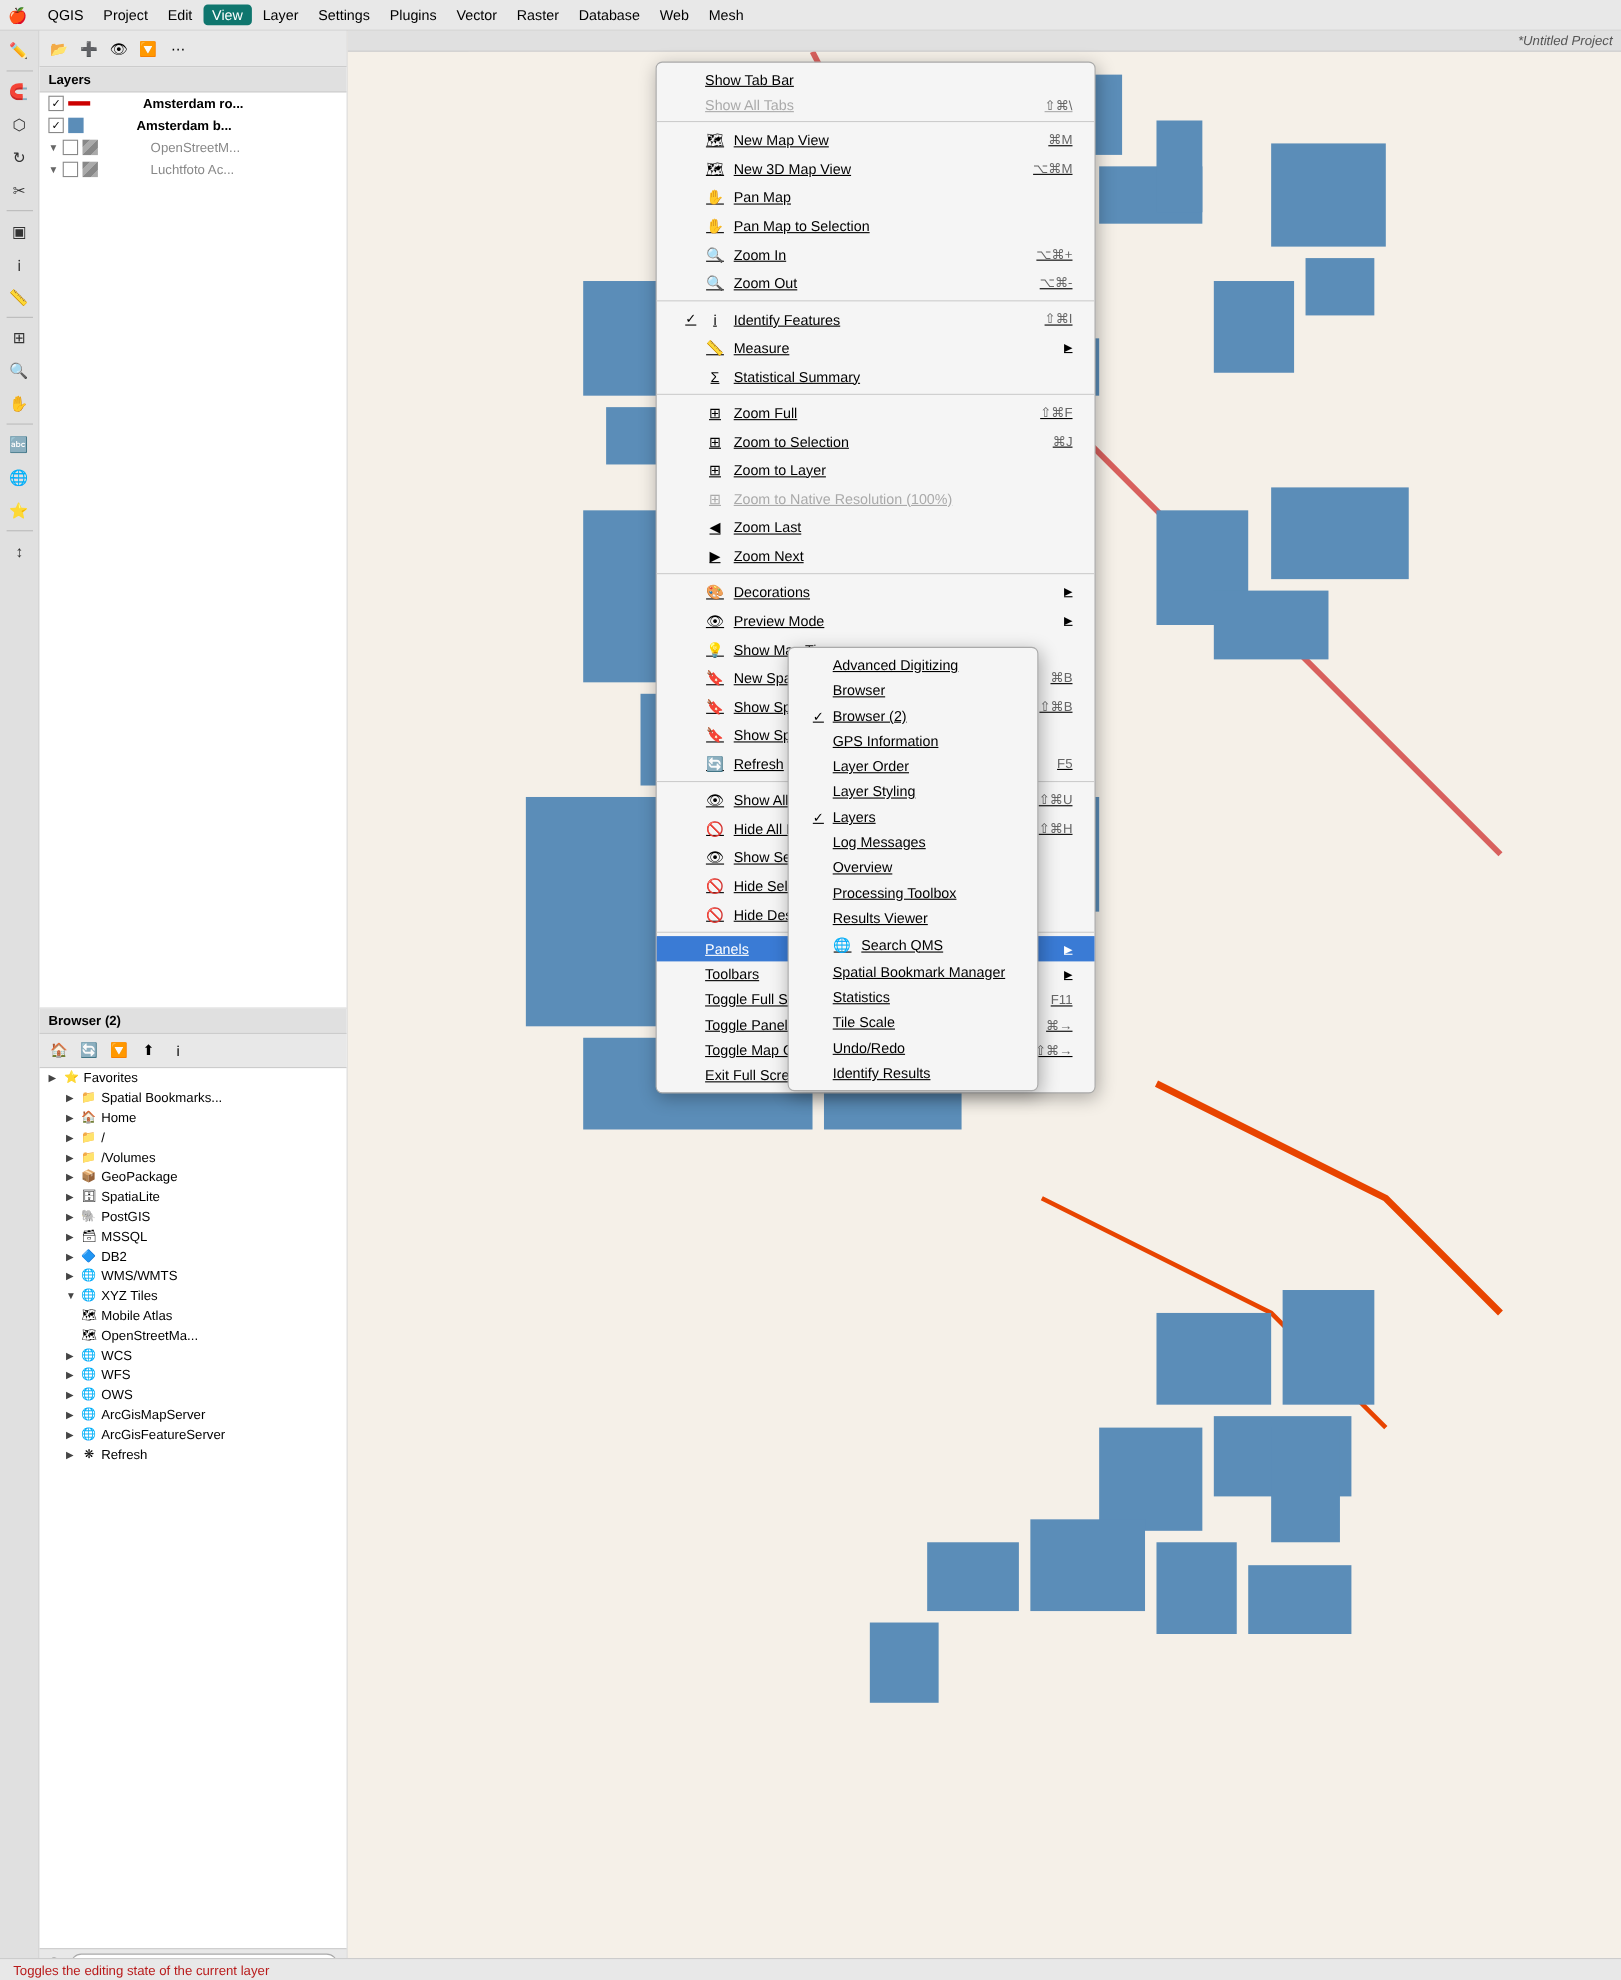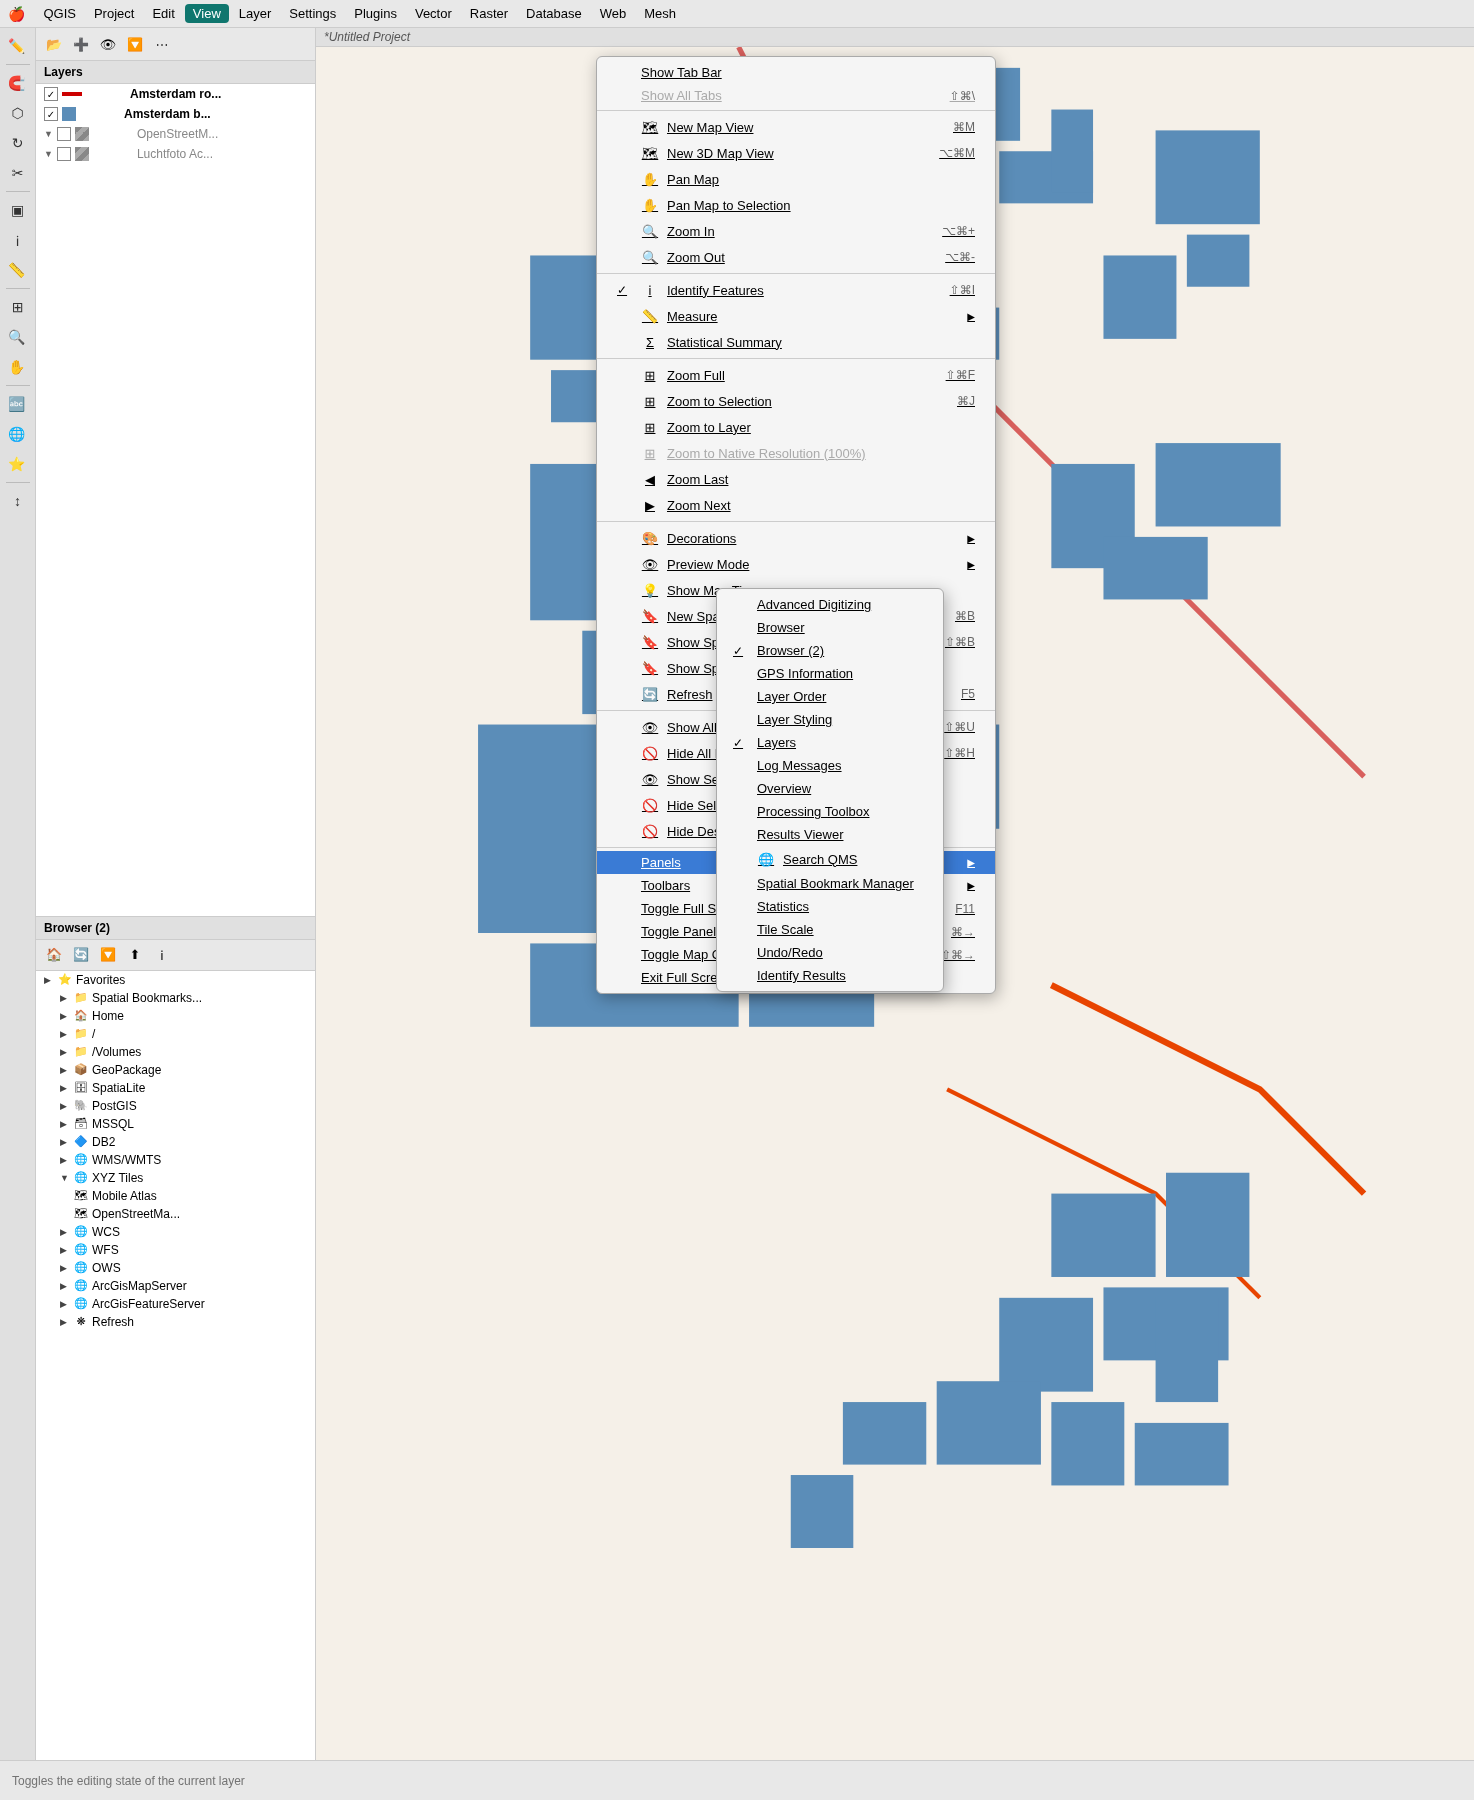--- a/index.html
+++ b/index.html
@@ -176,36 +176,37 @@
       background: #fff;
       outline: none;
     }
 
     
     .status-bar {
       position: absolute;
       bottom: 0;
       left: 0;
       right: 0;
-      height: 40px;
+      height: 20px;
       background: #e8e8e8;
       border-top: 1px solid #ccc;
       display: flex;
       align-items: center;
       padding: 0 12px;
       font-size: 12px;
-      color: #737373;
+      color: #b91c1c;
     }
 
     
     .map-area {
       flex: 1;
       background: #f5f0e8;
       position: relative;
       overflow: hidden;
+      text-align: right;
     }
 
     
     .map-titlebar {
       background: #e0e0e0;
       border-bottom: 1px solid #ccc;
       padding: 2px 8px;
       font-size: 12px;
       color: #555;
       font-style: italic;

